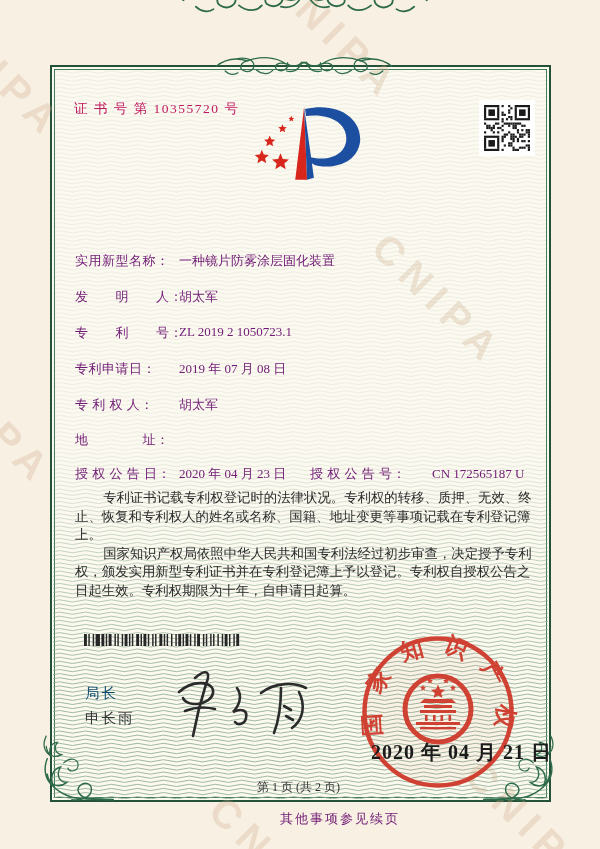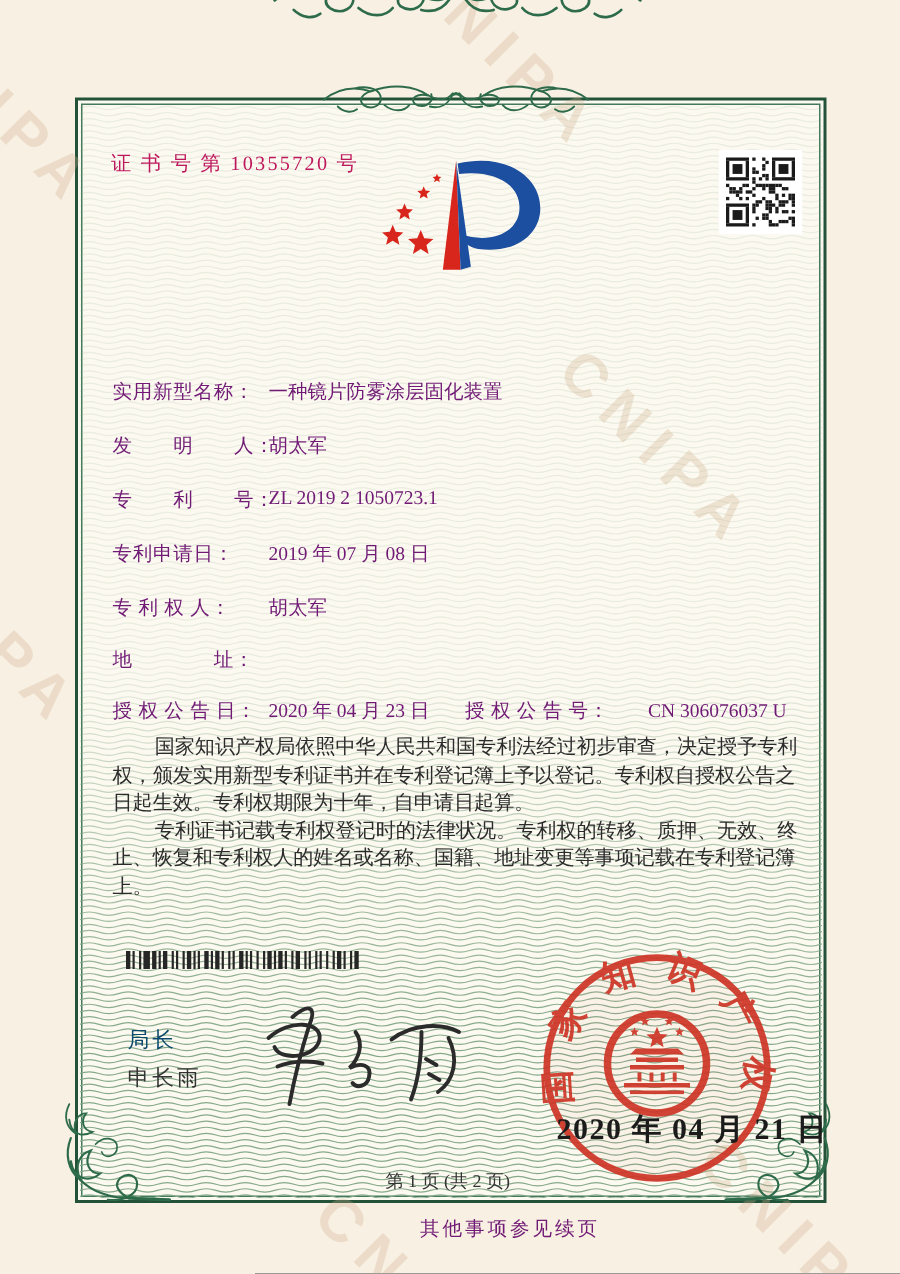--- a/index.html
+++ b/index.html
@@ -463,27 +463,27 @@
     <span class="lbl">专 利 权 人：</span>
     <span class="val">胡太军</span>
   </div>
   <div class="row addr" style="top:431px">
     <span class="lbl">地　　　　址：</span>
   </div>
   <div class="row" style="top:465px">
     <span class="lbl">授 权 公 告 日：</span>
     <span class="val">2020 年 04 月 23 日</span>
     <span class="col2">
-      <span class="lbl">授 权 公 告 号：</span><span class="val2">CN 306076037 U</span>
+      <span class="lbl">授 权 公 告 号：</span><span class="val2">CN 172565187 U</span>
     </span>
   </div>
 
   <div class="paras">
+    <p>专利证书记载专利权登记时的法律状况。专利权的转移、质押、无效、终止、恢复和专利权人的姓名或名称、国籍、地址变更等事项记载在专利登记簿上。</p>
     <p>国家知识产权局依照中华人民共和国专利法经过初步审查，决定授予专利权，颁发实用新型专利证书并在专利登记簿上予以登记。专利权自授权公告之日起生效。专利权期限为十年，自申请日起算。</p>
-    <p>专利证书记载专利权登记时的法律状况。专利权的转移、质押、无效、终止、恢复和专利权人的姓名或名称、国籍、地址变更等事项记载在专利登记簿上。</p>
   </div>
 
   <svg class="barcode" viewBox="0 0 158 12" preserveAspectRatio="none">
       <rect x="0.00" y="0" width="2.90" height="12" fill="#262626"></rect>
       <rect x="4.35" y="0" width="1.45" height="12" fill="#262626"></rect>
       <rect x="8.70" y="0" width="1.45" height="12" fill="#262626"></rect>
       <rect x="11.60" y="0" width="4.35" height="12" fill="#262626"></rect>
       <rect x="17.40" y="0" width="2.90" height="12" fill="#262626"></rect>
       <rect x="21.75" y="0" width="1.45" height="12" fill="#262626"></rect>
       <rect x="24.65" y="0" width="2.90" height="12" fill="#262626"></rect>

